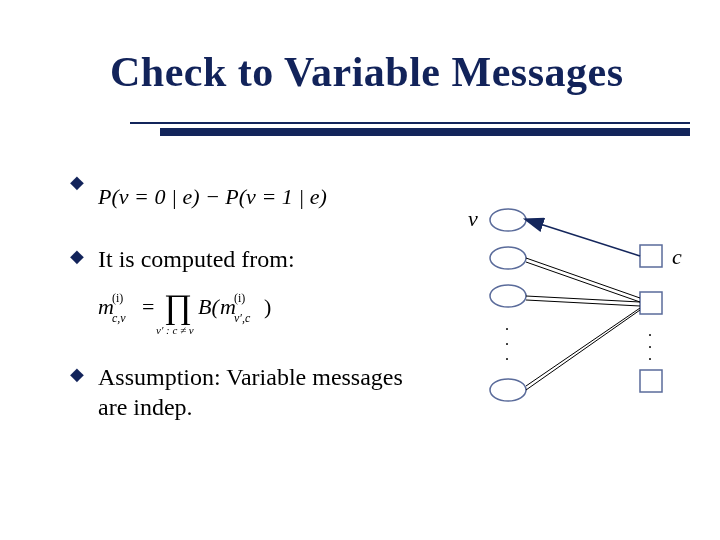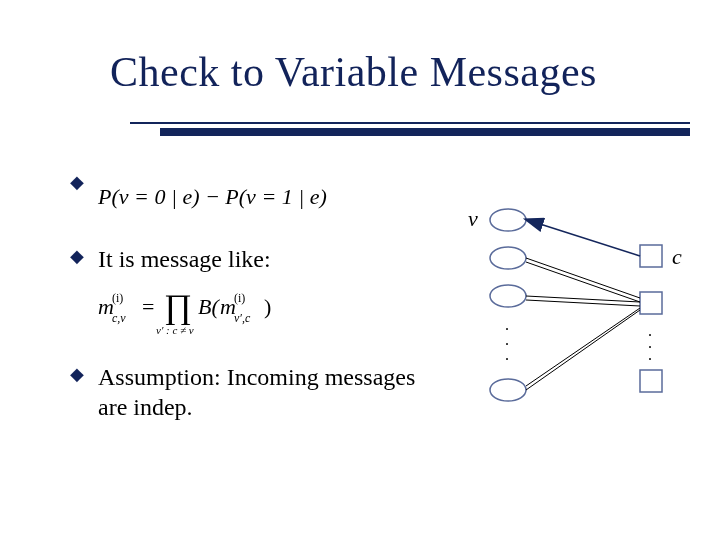--- a/index.html
+++ b/index.html
@@ -15,20 +15,21 @@
   .slide {
     position: relative;
     width: 720px;
     height: 540px;
   }
   .title-area {
     position: absolute;
     top: 48px;
     left: 110px;
     right: 40px;
+    font-weight: bold;
   }
   .title {
     font-size: 42px;
     letter-spacing: 0.5px;
     color: #12235a;
   }
   .rule-area {
     position: absolute;
     top: 122px;
     left: 130px;
@@ -112,21 +113,21 @@
       <span class="mark">◆</span>
     </div>
     <div class="formula">
       <svg width="300" height="36">
         <text x="0" y="24" font-family="Times New Roman" font-size="22" font-style="italic" fill="#000">P(v = 0 | e) − P(v = 1 | e)</text>
       </svg>
     </div>
 
     <div class="bullet">
       <span class="mark">◆</span>
-      <span>It is message like:</span>
+      <span>It is computed from:</span>
     </div>
     <div class="formula" style="height:52px;">
       <svg width="320" height="52">
         <g font-family="Times New Roman" fill="#000">
           <text x="0" y="30" font-size="22" font-style="italic">m</text>
           <text x="14" y="38" font-size="12" font-style="italic">c,v</text>
           <text x="14" y="18" font-size="12">(i)</text>
           <text x="44" y="30" font-size="22">=</text>
           <text x="66" y="34" font-size="34">∏</text>
           <text x="58" y="50" font-size="11" font-style="italic">v′ : c ≠ v</text>
@@ -134,21 +135,21 @@
           <text x="122" y="30" font-size="22" font-style="italic">m</text>
           <text x="136" y="38" font-size="12" font-style="italic">v′,c</text>
           <text x="136" y="18" font-size="12">(i)</text>
           <text x="166" y="30" font-size="22">)</text>
         </g>
       </svg>
     </div>
 
     <div class="bullet">
       <span class="mark">◆</span>
-      <span>Assumption: Incoming messages are indep.</span>
+      <span>Assumption: Variable messages are indep.</span>
     </div>
 
   </div>
 
   <div class="diagram">
     <svg width="240" height="230">
       <defs>
         <marker id="arrowhead" markerWidth="14" markerHeight="10" refX="2" refY="5" orient="auto">
           <path d="M0,0 L14,5 L0,10 Z" fill="#14265c"></path>
         </marker>

